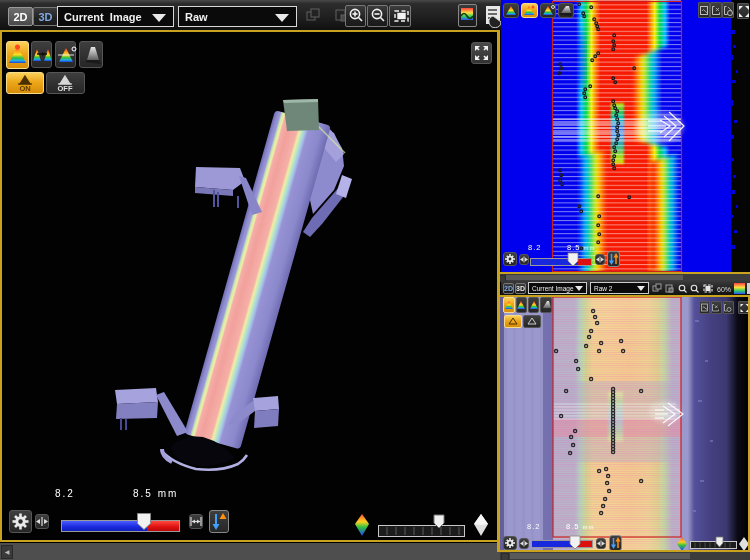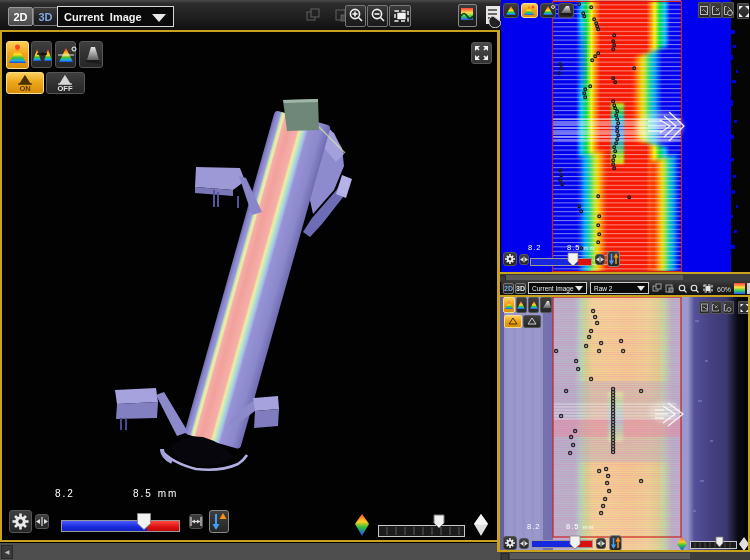--- a/index.html
+++ b/index.html
@@ -37,20 +37,21 @@
 <div id="app">
 
   <div class="abs" id="tb">
     <div class="tbtn" style="left:8px;top:7px;width:25px;height:19px;background:linear-gradient(#6e6e6e,#4a4a4a);border-color:#999;">
       <span style="color:#fff;font-size:11px;font-weight:bold;">2D</span>
       </div>
     <div class="tbtn" style="left:33px;top:7px;width:25px;height:19px;">
       <span style="color:#7fa8e0;font-size:11px;font-weight:bold;">3D</span>
       </div>
     <div id="dd1" style="left:57px;width:117px;">Current&nbsp;&nbsp;Image<span class="ddtri"></span></div>
+    <div id="dd2" style="left:178px;width:119px;">Raw<span class="ddtri"></span></div>
 
     <svg class="abs" style="left:303px;top:7px;" width="54" height="19">
       <g stroke="#8a8a8a" fill="none" opacity="0.6">
         <rect x="4" y="5" width="8" height="8"></rect>
           <rect x="8" y="2" width="8" height="8" fill="#222"></rect>
         <rect x="33" y="3" width="9" height="10"></rect>
           <rect x="38" y="8" width="6" height="6" fill="#666"></rect>
       </g>
     </svg>
     <div class="tbtn" style="left:345px;top:5px;width:21px;height:22px;"></div>

